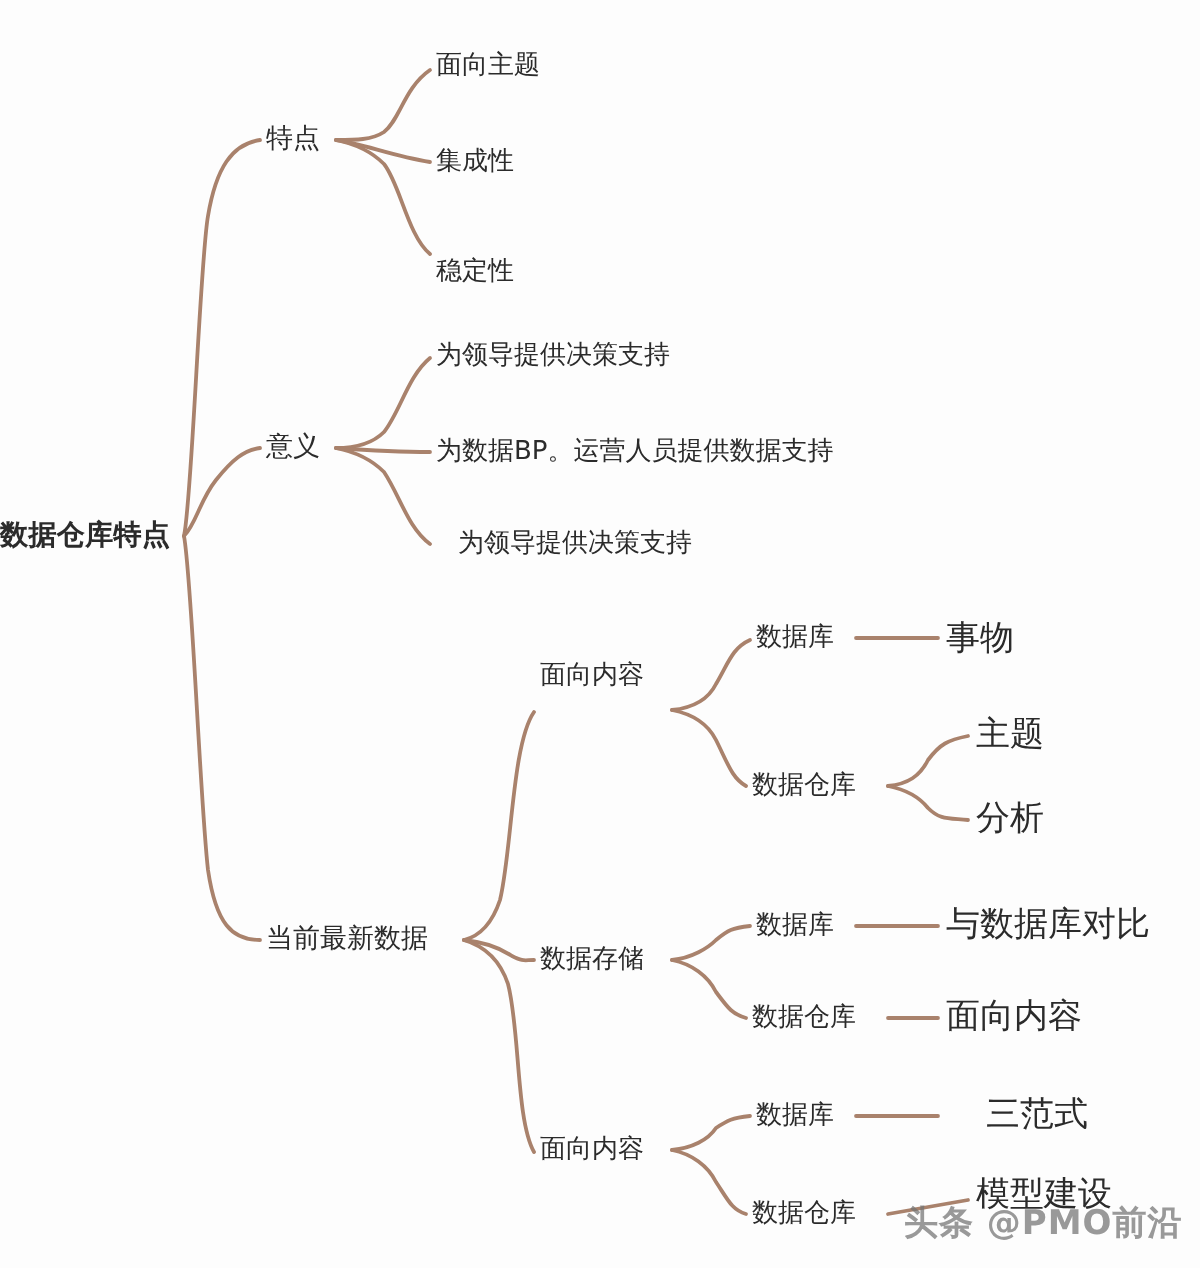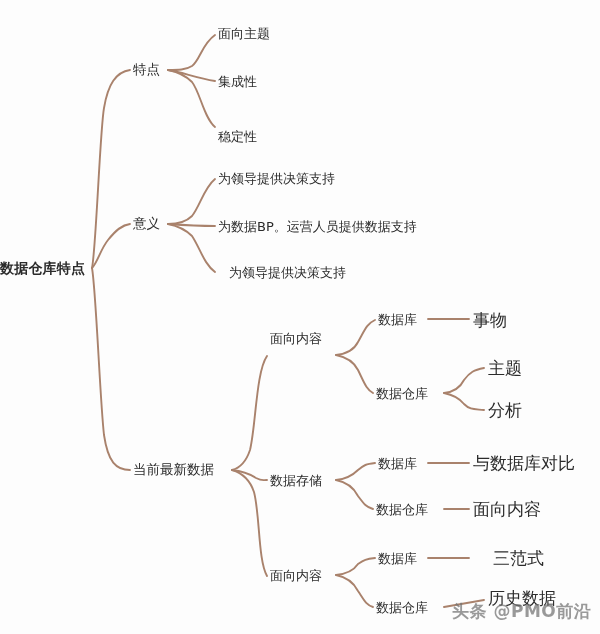--- a/index.html
+++ b/index.html
@@ -119,18 +119,18 @@
       <div class="node lvl4" style="left: 378px; top: 558px;">数据库</div>
       <div class="node lvl4" style="left: 376px; top: 607px;">数据仓库</div>
     </div>
   <div id="lvl5-layer">
       <div class="node lvl5" style="left: 473px; top: 320px;">事物</div>
       <div class="node lvl5" style="left: 488px; top: 368px;">主题</div>
       <div class="node lvl5" style="left: 488px; top: 410px;">分析</div>
       <div class="node lvl5" style="left: 473px; top: 463px;">与数据库对比</div>
       <div class="node lvl5" style="left: 473px; top: 509px;">面向内容</div>
       <div class="node lvl5" style="left: 460px; top: 558px; margin-left: 33px;">三范式</div>
-      <div class="node lvl5" style="left: 488px; top: 598px;">历史数据</div>
+      <div class="node lvl5" style="left: 488px; top: 598px;">模型建设</div>
     </div>
 
   <div id="watermark" style="color: #737373;">头条 @PMO前沿</div>
 
 </div>
 
 </body></html>

